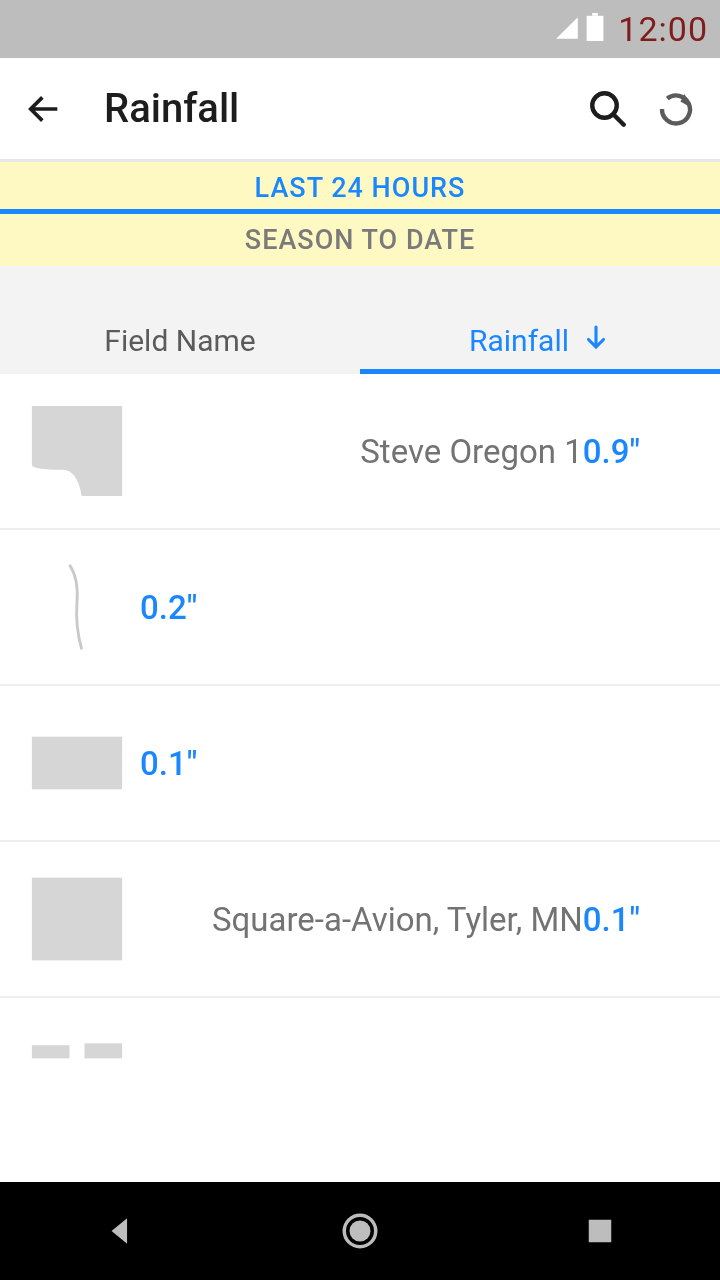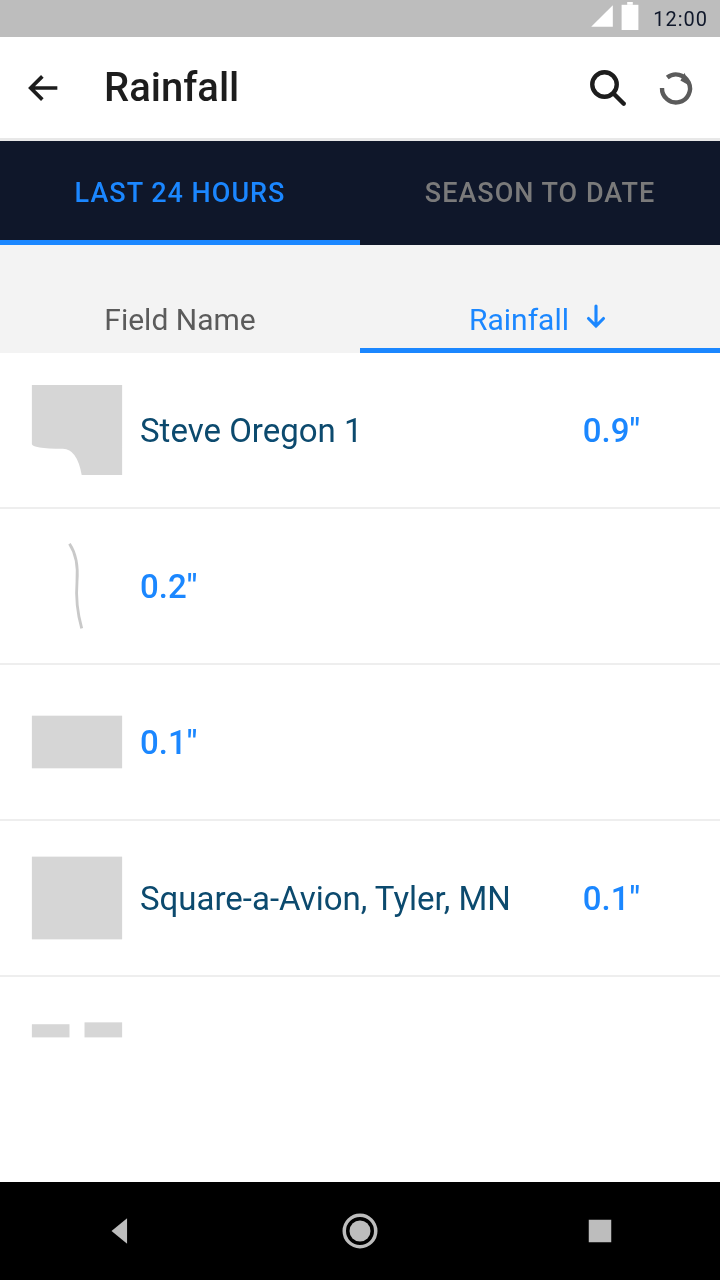--- a/index.html
+++ b/index.html
@@ -1,46 +1,46 @@
 <!DOCTYPE html>
 <html><head>
 <meta charset="utf-8">
 <style>
   * { box-sizing: border-box; margin: 0; padding: 0; }
   html, body { width: 720px; height: 1280px; font-family: Roboto, "Helvetica Neue", Arial, sans-serif; background: #fff; overflow: hidden; }
   
   
-  .status-bar { height: 37px; background: #bdbdbd; display: flex; align-items: center; justify-content: flex-end; padding: 0 12px; color: #0f172a; font-size: 20px; }
+  .status-bar { height: 58px; background: #bdbdbd; display: flex; align-items: center; justify-content: flex-end; padding: 0 12px; color: #7f1d1d; font-size: 34px; }
   .status-icons { display: flex; align-items: center; gap: 6px; }
   .status-time { margin-left: 8px; letter-spacing: 1px; font-weight: 400; }
 
   
   .app-bar { height: 104px; background: #fff; display: flex; align-items: center; padding: 0 16px; border-bottom: 3px solid #e8e8e8; }
   .app-bar .back { width: 56px; height: 56px; display: flex; align-items: center; justify-content: center; }
   .app-bar .title { font-size: 40px; font-weight: 500; color: #1d1d1d; margin-left: 32px; flex: 1; }
   .app-bar .action { width: 56px; height: 56px; display: flex; align-items: center; justify-content: center; margin-left: 12px; }
 
   
-  .tabs { display: flex; height: 104px; background: #0f172a; }
+  .tabs { display: flex; height: 104px; background: #fef9c3; flex-direction: column; }
   .tab { flex: 1; display: flex; align-items: center; justify-content: center; font-size: 27px; font-weight: 500; letter-spacing: 1px; color: #7a7a7a; position: relative; }
   .tab.active { color: #1b87ff; }
   .tab.active::after { content: ""; position: absolute; left: 0; right: 0; bottom: 0; height: 5px; background: #1b87ff; }
 
   
   .sort-row { display: flex; height: 108px; background: #f3f3f3; }
   .sort-cell { flex: 1; display: flex; align-items: center; justify-content: center; font-size: 30px; color: #5b5b5b; position: relative; gap: 12px; margin-top: 40px; }
   .sort-cell.active { color: #1b87ff; }
   .sort-cell.active::after { content: ""; position: absolute; left: 0; right: 0; bottom: 0; height: 5px; background: #1b87ff; }
 
   
   .list { background: #fff; }
   .row { display: flex; align-items: center; height: 156px; padding: 0 30px; border-bottom: 2px solid #eee; }
   .row:last-child { border-bottom: none; }
   .thumb { width: 94px; height: 94px; display: flex; align-items: center; justify-content: center; margin-right: 16px; }
-  .name { flex: 1; font-size: 33px; color: #0c4a6e; }
+  .name { flex: 1; font-size: 33px; color: #737373; text-align: right; }
   .value { font-size: 33px; font-weight: 500; color: #1b87ff; margin-right: 50px; }
   .partial-row { height: 16px; border-bottom: none; padding: 0 30px; display: flex; align-items: flex-start; }
   .partial-row .thumb { margin-top: 4px; }
 
   
   .nav-bar { position: absolute; bottom: 0; left: 0; width: 720px; height: 98px; background: #000; display: flex; align-items: center; justify-content: space-around; }
   .nav-btn { width: 60px; height: 60px; display: flex; align-items: center; justify-content: center; }
 </style>
 </head>
 <body>

